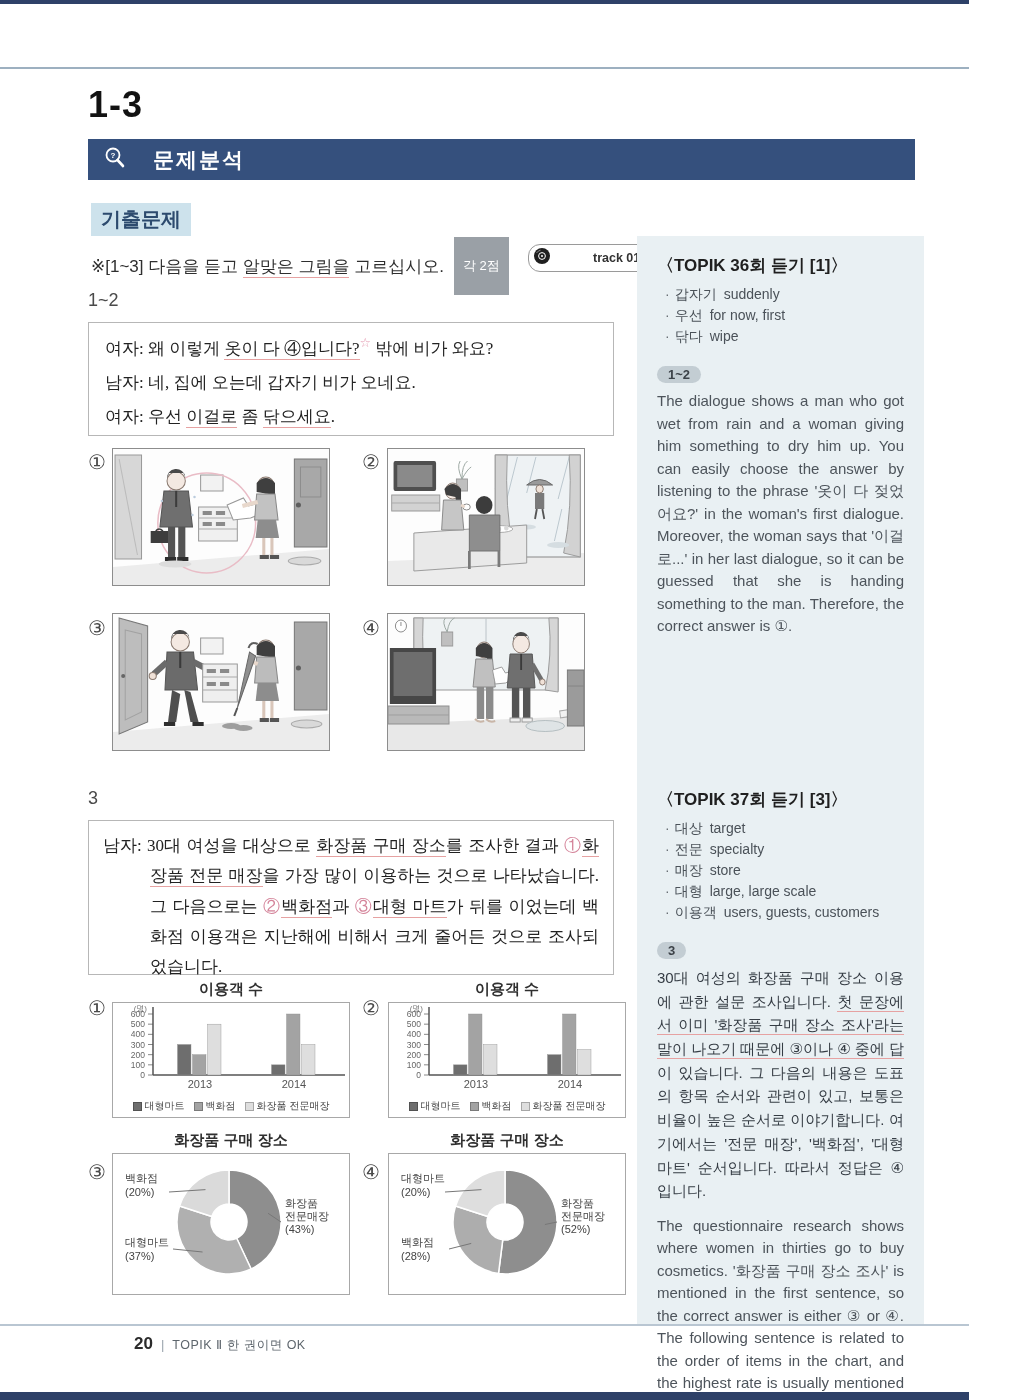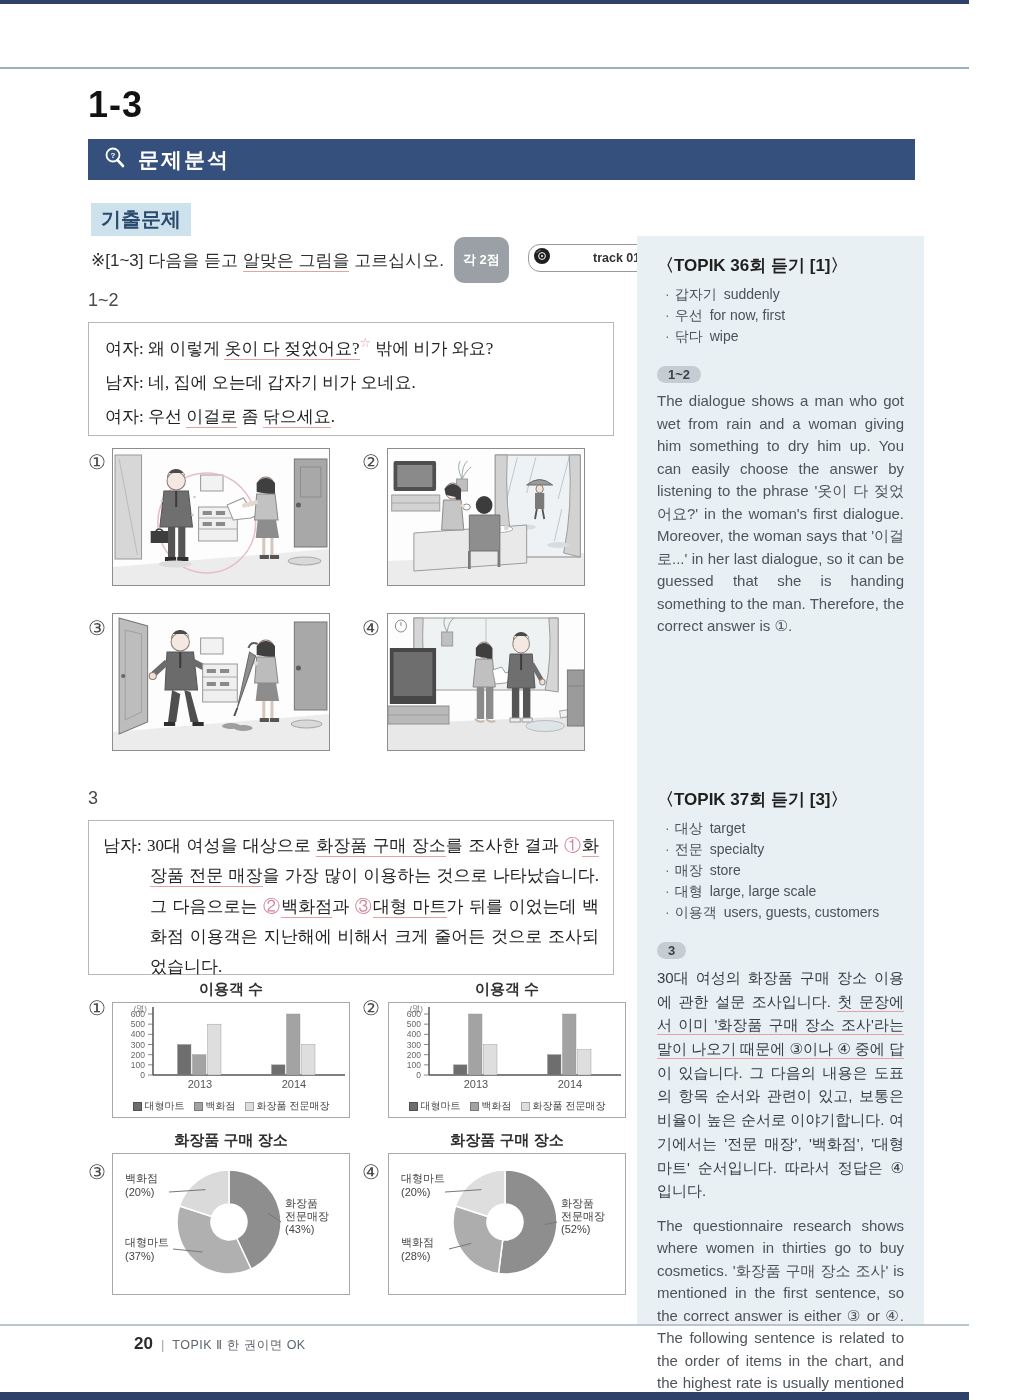--- a/index.html
+++ b/index.html
@@ -6,25 +6,25 @@
   body{font-family:"Liberation Sans","DejaVu Sans",sans-serif;color:#333;}
   #page{position:relative;width:969px;height:1400px;background:#fff;overflow:hidden;}
 
   .topbar{position:absolute;left:0;top:0;width:1018px;height:4px;background:#2e4168;}
   .topline{position:absolute;left:0;top:67px;width:1018px;height:2px;background:#9db0c0;}
   .botline{position:absolute;left:0;top:1324px;width:1018px;height:2px;background:#b9c6d2;}
   .botbar{position:absolute;left:0;top:1392px;width:1018px;height:8px;background:#2e4168;}
 
   .h1{position:absolute;left:88px;top:84px;font-size:36px;font-weight:bold;color:#121212;letter-spacing:1px;}
   .banner{position:absolute;left:88px;top:139px;width:827px;height:41px;background:#35507d;display:flex;align-items:center;padding-left:14px;box-sizing:border-box;}
-  .banner .ttl{color:#fff;font-size:21px;font-weight:bold;letter-spacing:2px;margin-left:10px;}
+  .banner .ttl{color:#fff;font-size:21px;font-weight:bold;letter-spacing:2px;margin-left:25px;}
 
   .gwlabel{position:absolute;left:91px;top:203px;background:#cde2ec;color:#2c4a6e;font-weight:bold;font-size:20px;padding:3px 10px;}
   .instr{position:absolute;left:91px;top:237px;width:440px;font-size:17px;color:#2f2f2f;}
-  .ptsbadge{display:inline-block;background:#9aa0a6;color:#fff;font-size:13px;font-weight:bold;padding:14px 9px;margin-left:10px;vertical-align:2px;border-radius:10px;}
+  .ptsbadge{display:inline-block;background:#9aa0a6;color:#fff;font-size:13px;font-weight:normal;padding:20px 9px;margin-left:10px;vertical-align:2px;}
   .track{position:absolute;left:528px;top:244px;display:inline-flex;align-items:center;border:1.5px solid #9a9a9a;border-radius:12px;padding:2px 12px 2px 4px;background:#fff;gap:36px;}
   .track .tl{font-size:12.5px;font-weight:bold;color:#333;margin-left:6px;}
 
   .seclabel{position:absolute;font-size:18px;color:#4a4a4a;}
   .qbox{position:absolute;left:88px;width:526px;border:1.5px solid #b7b7b7;background:#fff;box-sizing:border-box;
         font-family:"Liberation Serif","DejaVu Serif",serif;font-size:17px;color:#222;}
   #dialog1{top:322px;height:114px;padding:8px 16px;line-height:2.0;}
   #dialog2{top:820px;height:155px;padding:10px 14px 10px 14px;line-height:1.78;}
   #dialog2 .hang{padding-left:47px;text-indent:-47px;text-align:justify;}
   .u{border-bottom:1.5px solid #e6a2a2;padding-bottom:1px;}
@@ -92,21 +92,21 @@
         <circle cx="9" cy="9" r="1" fill="#fff"></circle>
         <path d="M3.5 6 a6.5 6.5 0 0 1 4 -2.8" stroke="#888" stroke-width="1" fill="none"></path>
       </svg>
     </span>
     <span class="tl">track 01</span>
   </div>
 
   <div class="seclabel" style="left:88px;top:290px;">1~2</div>
 
   <div class="qbox" id="dialog1">
-    <div>여자: 왜 이렇게 <span class="u">옷이 다 젖었어요?</span><sup class="star">☆</sup> 밖에 비가 와요?</div>
+    <div>여자: 왜 이렇게 <span class="u">옷이 다 ④입니다?</span><sup class="star">☆</sup> 밖에 비가 와요?</div>
     <div>남자: 네, 집에 오는데 갑자기 비가 오네요.</div>
     <div>여자: 우선 <span class="u">이걸로</span> 좀 <span class="u">닦으세요</span>.</div>
   </div>
 
   <div class="opt-num" style="left:88px;top:450px;">①</div>
   <div class="panel" style="left:112px;top:448px;width:218px;">
     <svg viewBox="0 0 212 136" preserveAspectRatio="none">
       <rect width="212" height="136" fill="#fdfdfd"></rect>
       <path d="M0 118 L212 100 L212 136 L0 136 Z" fill="#ececec"></path>
       <rect x="2" y="6" width="26" height="104" fill="#d7d7d7" stroke="#999"></rect>

